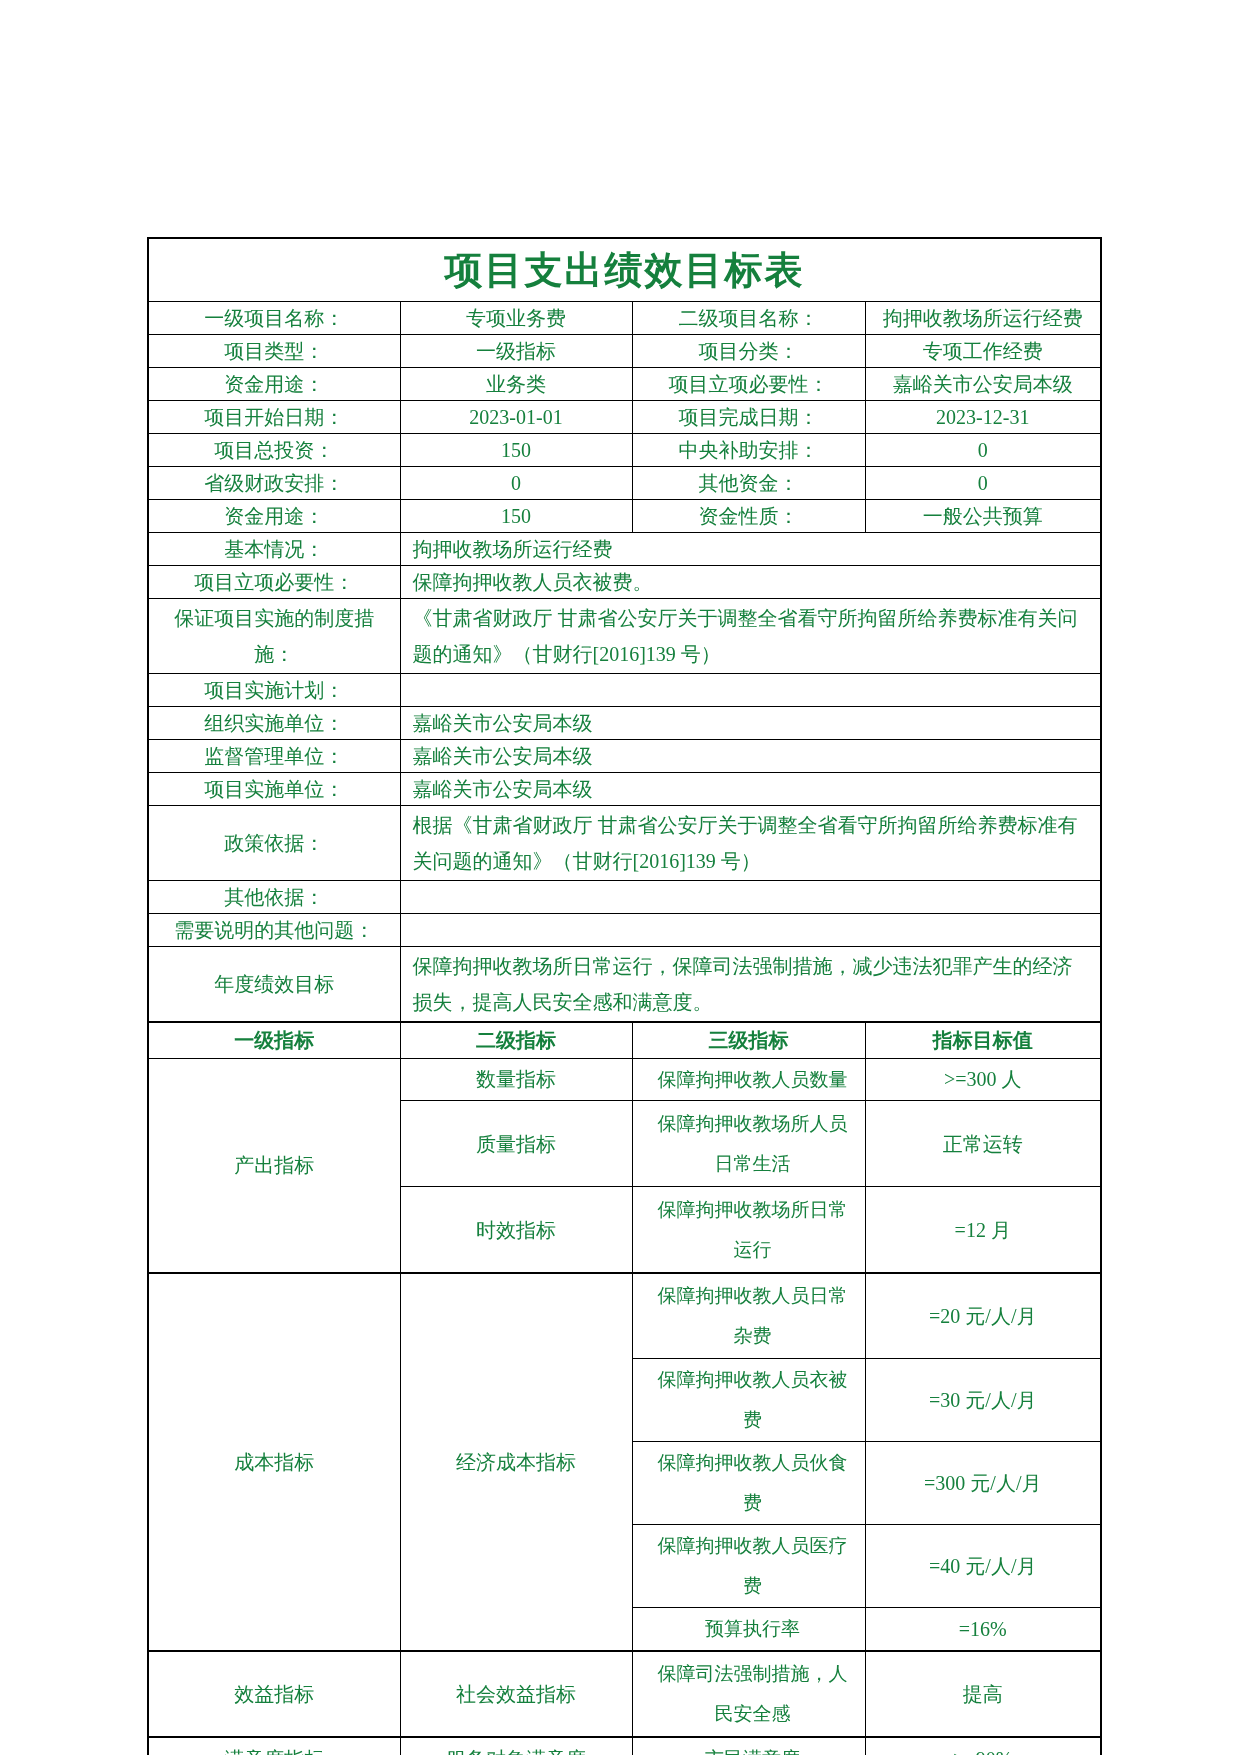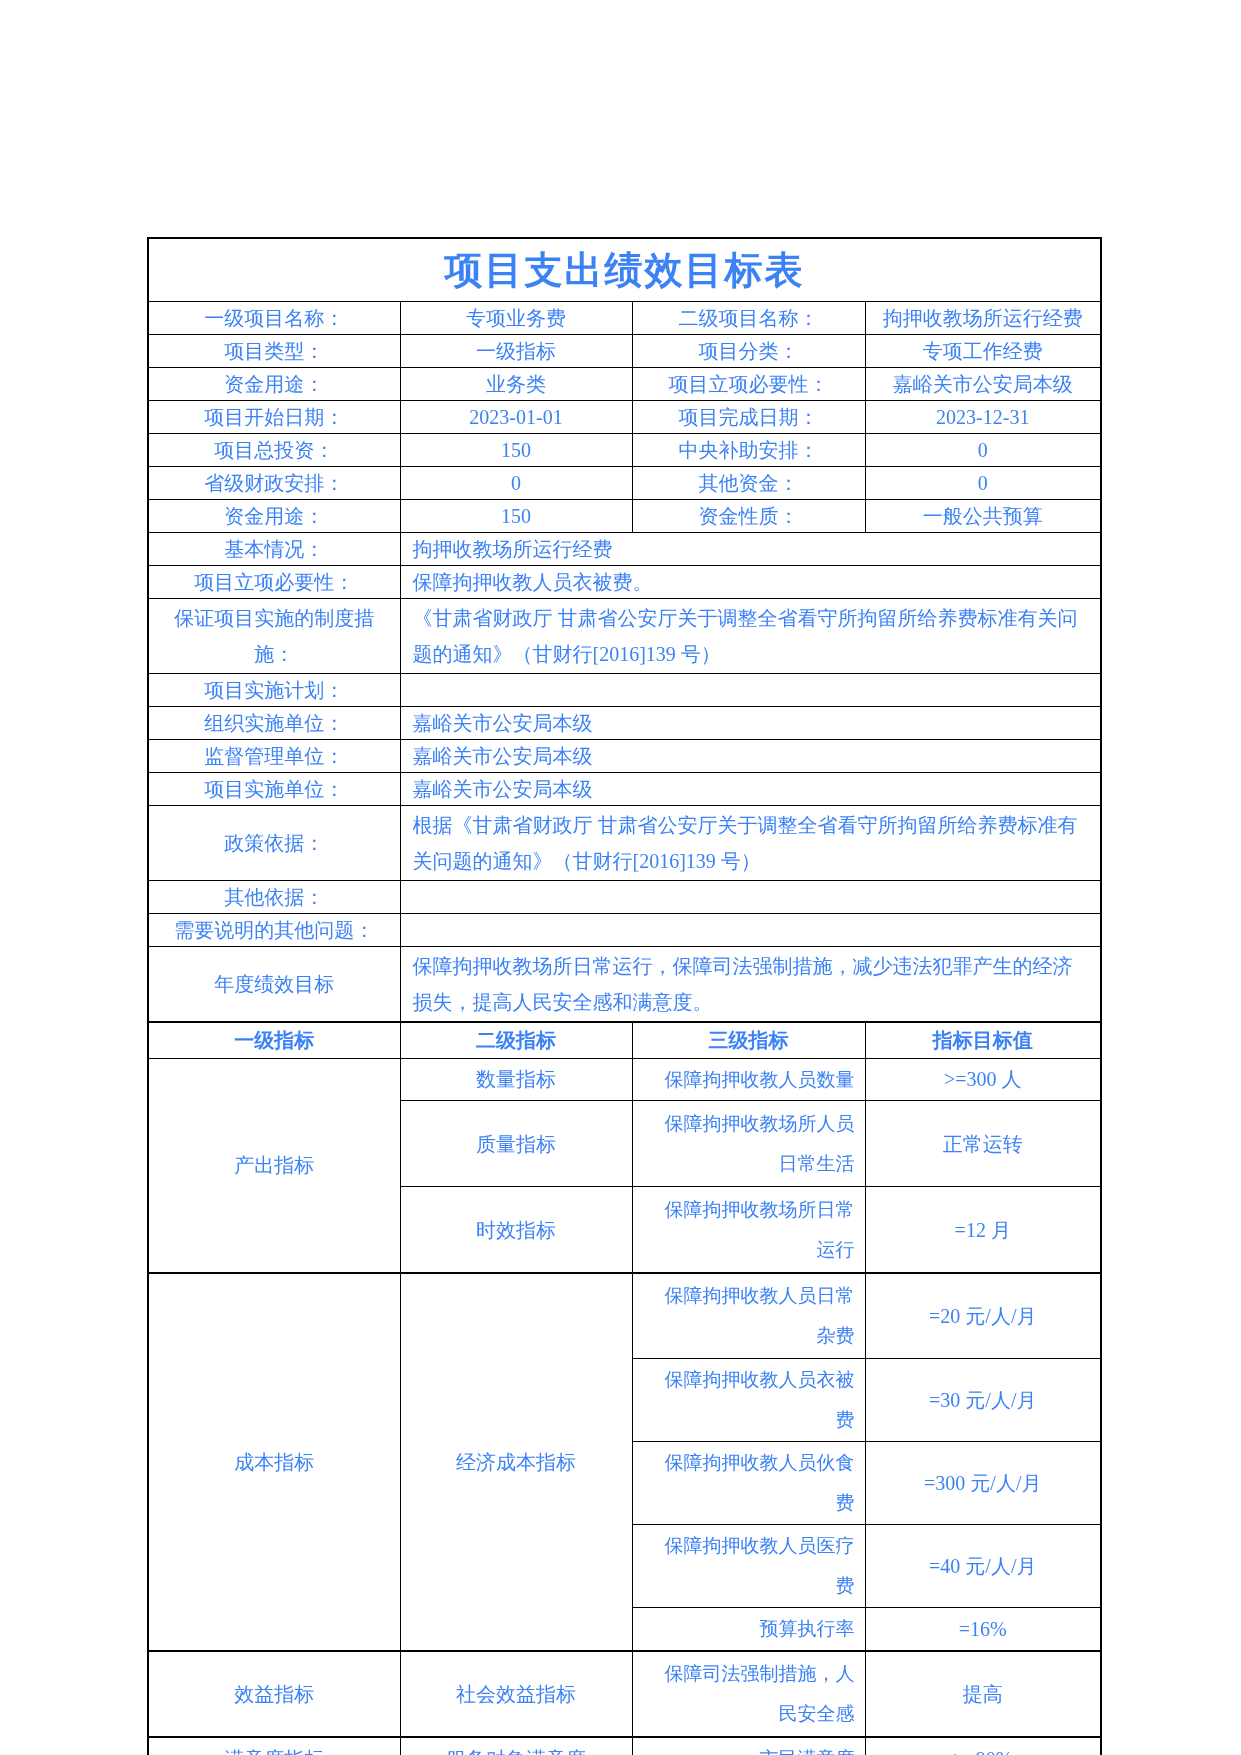--- a/index.html
+++ b/index.html
@@ -5,21 +5,21 @@
   html, body {
     margin: 0;
     padding: 0;
     background: #ffffff;
   }
   .page {
     position: relative;
     width: 1241px;
     height: 1755px;
     background: #ffffff;
-    color: #3b82f6;
+    color: #15803d;
     font-family: "Liberation Serif", "DejaVu Serif", serif;
     overflow: hidden;
   }
   table.main-table {
     position: absolute;
     left: 147px;
     top: 237px;
     width: 953px;
     border-collapse: collapse;
     table-layout: fixed;
@@ -48,21 +48,21 @@
     padding-right: 12px;
   }
   tr.r31  { height: 31px; }
   tr.r34  { height: 34px; }
   tr.r36  { height: 36px; }
   tr.r38  { height: 38px; }
   tr.r72  { height: 72px; }
   tr.r72 td { line-height: 1.8; }
   tr.r86  { height: 86px; }
   .l3 {
-    text-align: right;
+    text-align: center;
     font-size: 19px;
     line-height: 2.1;
     padding-left: 18px;
     padding-right: 10px;
   }
   tr.ihead td {
     font-family: "Liberation Sans", "DejaVu Sans", sans-serif;
     font-weight: 700;
     font-size: 20px;
     text-align: center;

